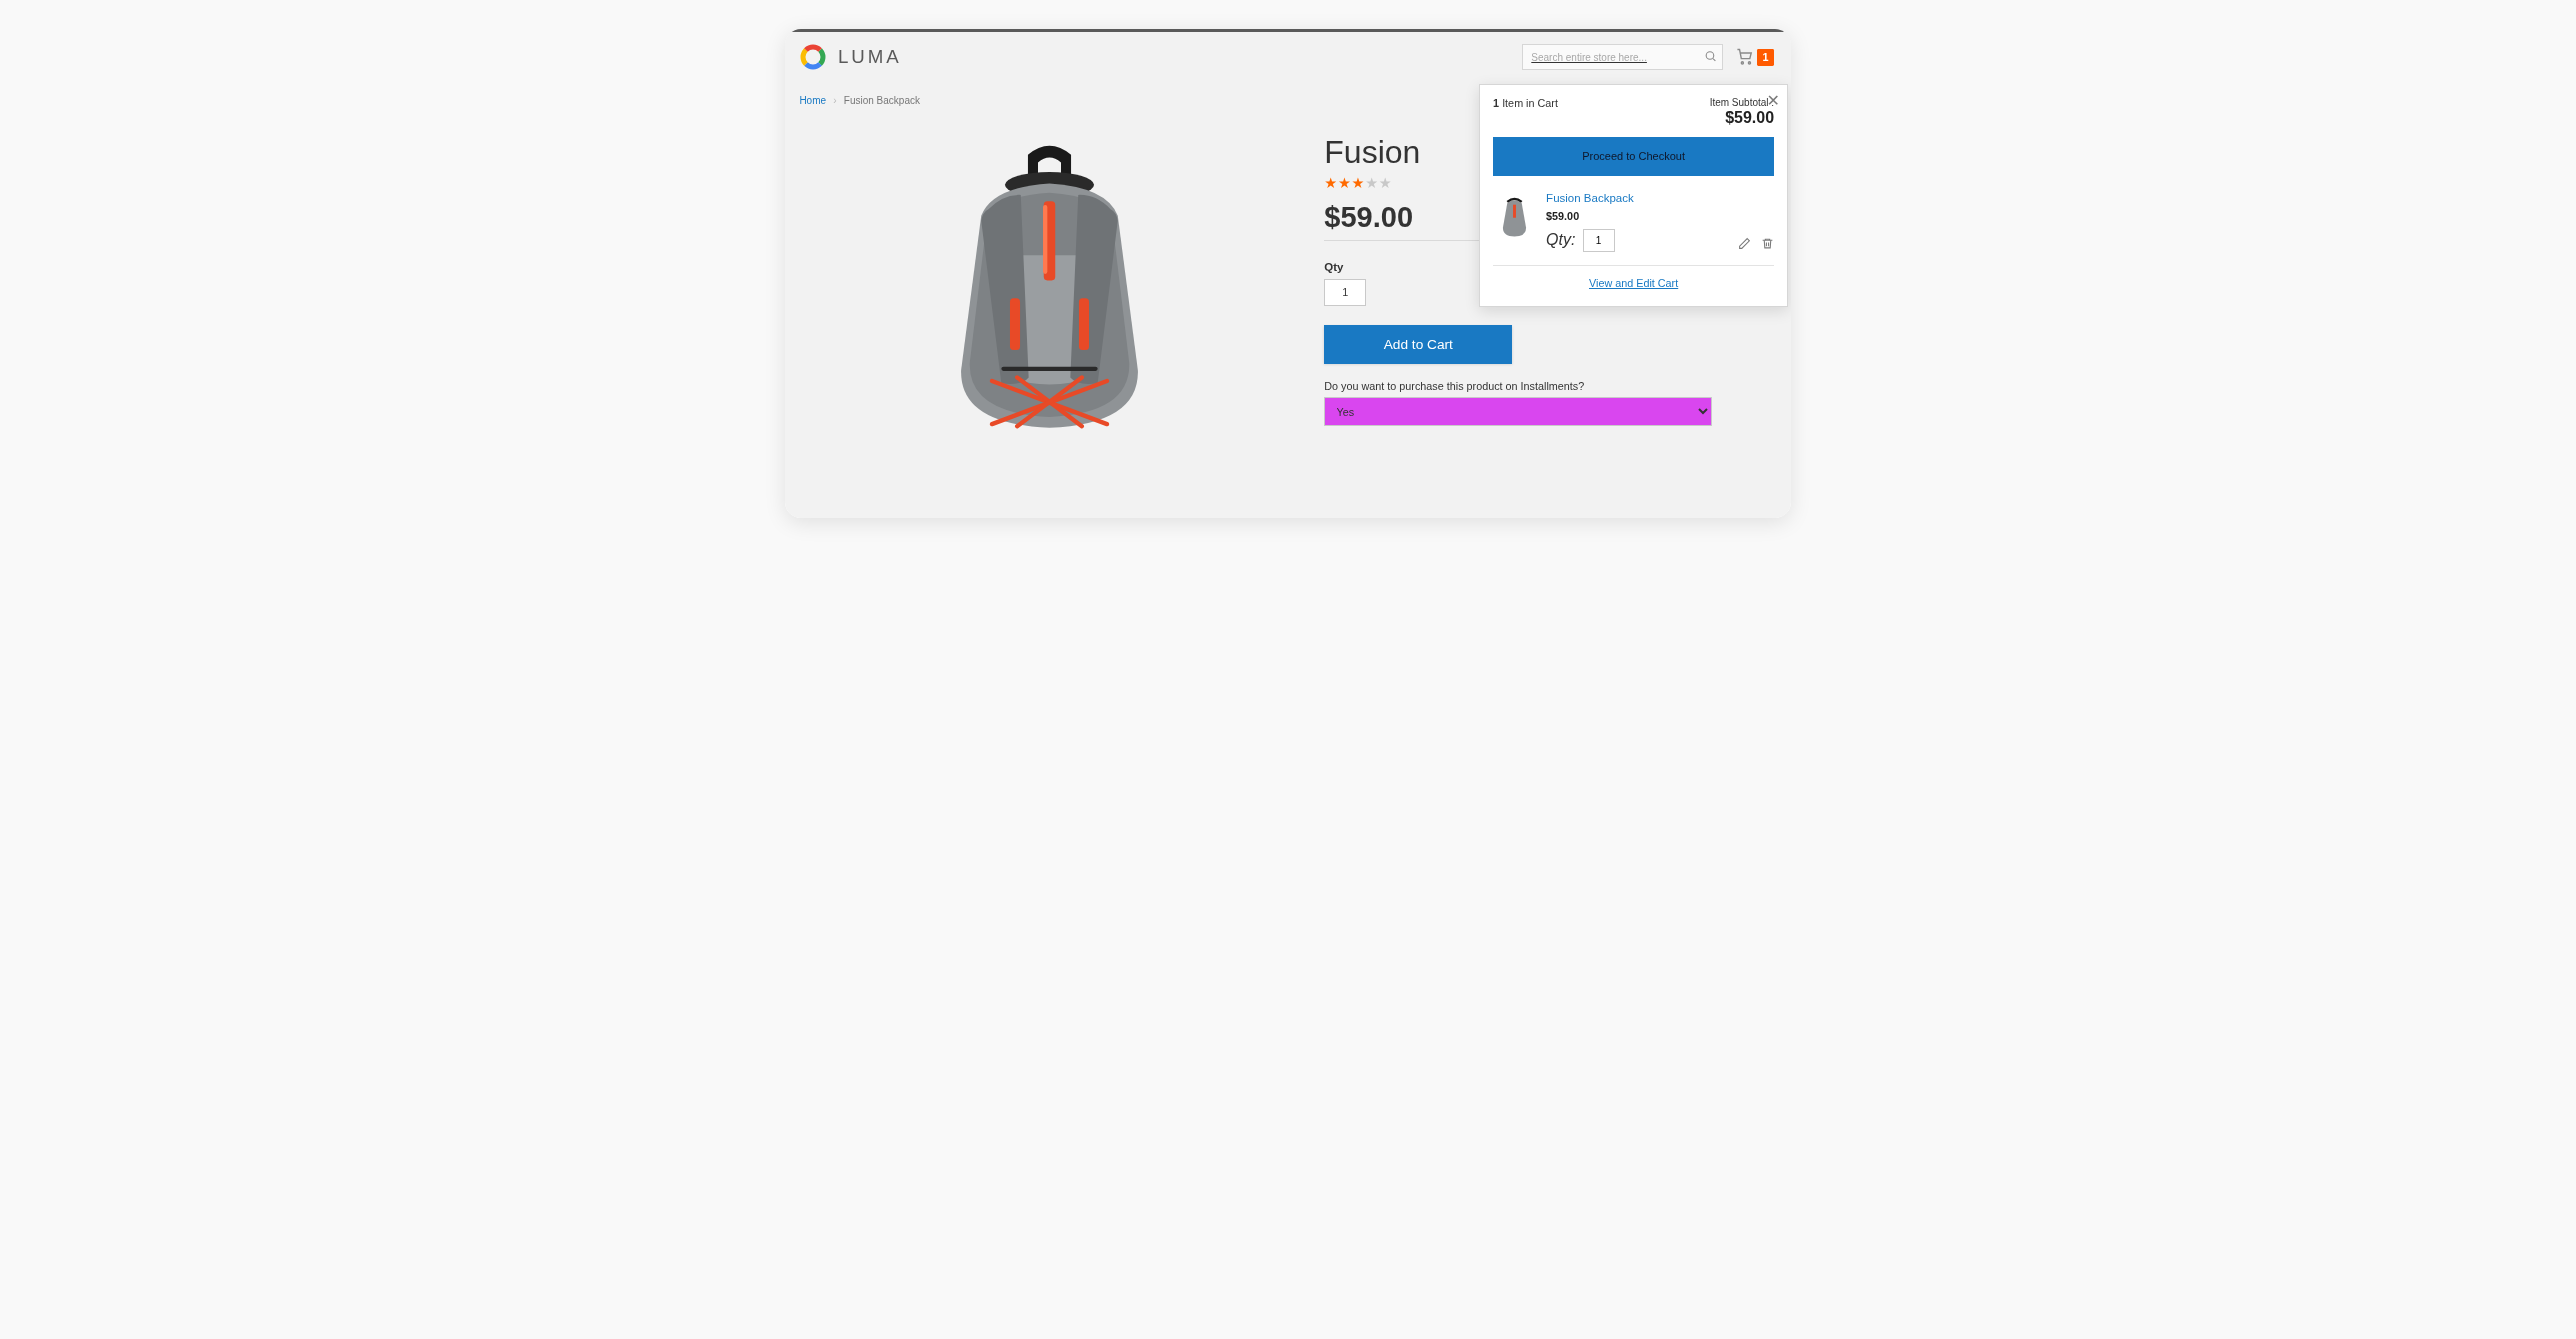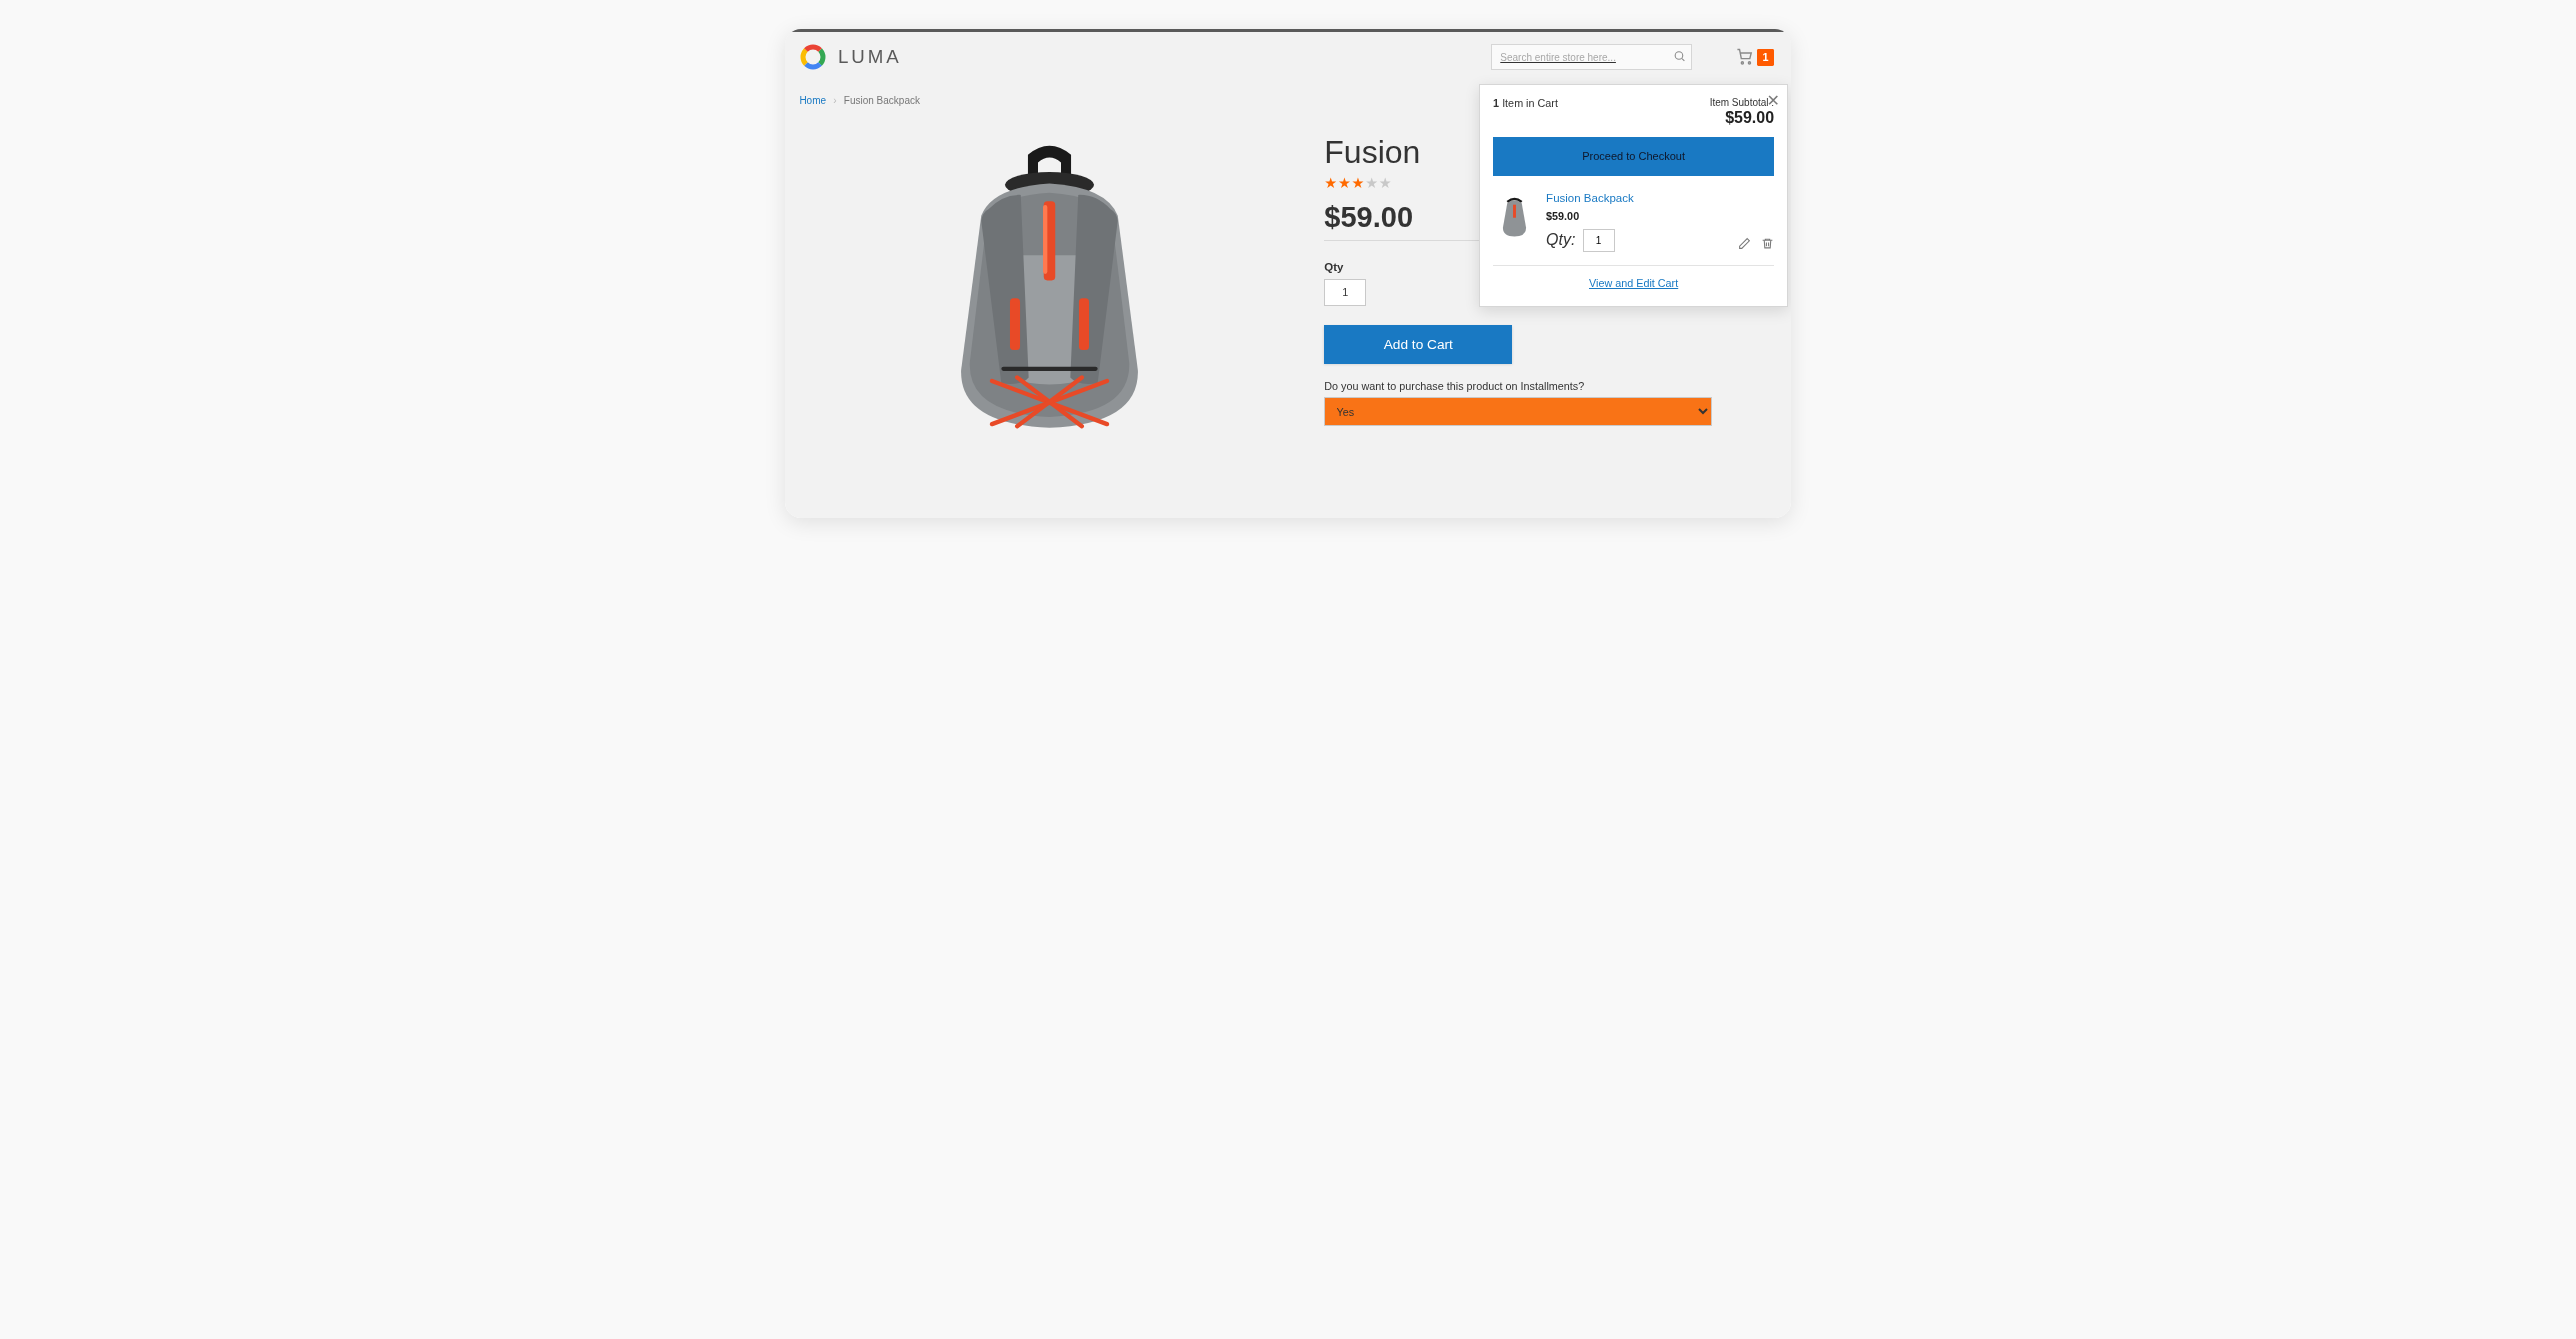--- a/index.html
+++ b/index.html
@@ -25,21 +25,20 @@
     min-height: 489px;
     position: relative;
     overflow: hidden;
   }
   
   .header {
     display: flex;
     align-items: center;
     padding: 10px 17px 10px 13px;
     background: #f2f2f2;
-    gap: 31px;
   }
   .logo { display: flex; align-items: center; gap: 10px; }
   .logo-text { font-size: 18.7px; letter-spacing: 2.9px; color: #5a5a5a; font-weight: 500; }
   .hspace { flex: 1; }
   .search-wrap {
     position: relative;
     width: 201px;
     margin-right: 13px;
   }
   .search-input {
@@ -114,21 +113,21 @@
     margin-top: 19px;
     width: 188px; height: 39px;
     background: #1979c3; color: #fff; border: none;
     font-size: 13.7px; font-weight: 500; cursor: pointer;
     box-shadow: 0 1.4px 2.9px rgba(0,0,0,0.15);
   }
   .inst-label { margin-top: 16px; font-size: 10.8px; color: #333; }
   .inst-select {
     margin-top: 5.8px; width: 388px; max-width: 100%; height: 29px;
     border: 0.7px solid #c9c9c9; padding: 0 7.2px; font-size: 10.8px; color: #333;
-    background: #f97316;
+    background: #d946ef;
   }
   
   .minicart {
     position: absolute;
     top: 52px; right: 2.9px;
     width: 309px;
     background: #fff;
     border: 0.7px solid #d6d6d6;
     box-shadow: 0 4.3px 14.4px rgba(0,0,0,0.12);
     padding: 11.5px 13px 17px 13px;

